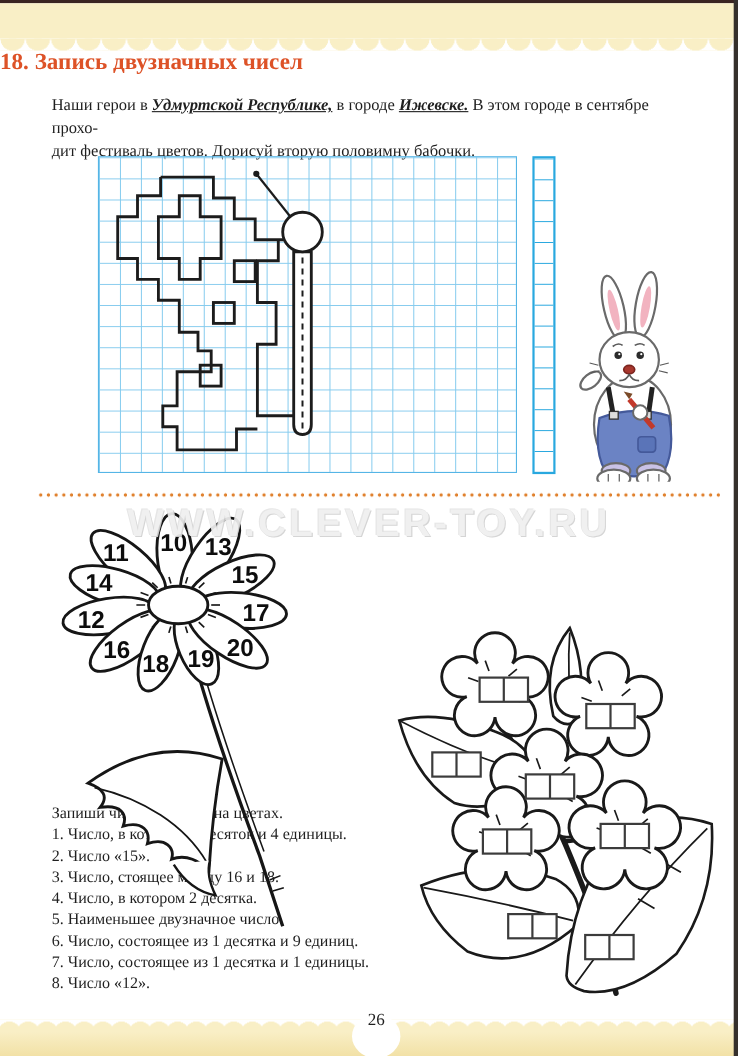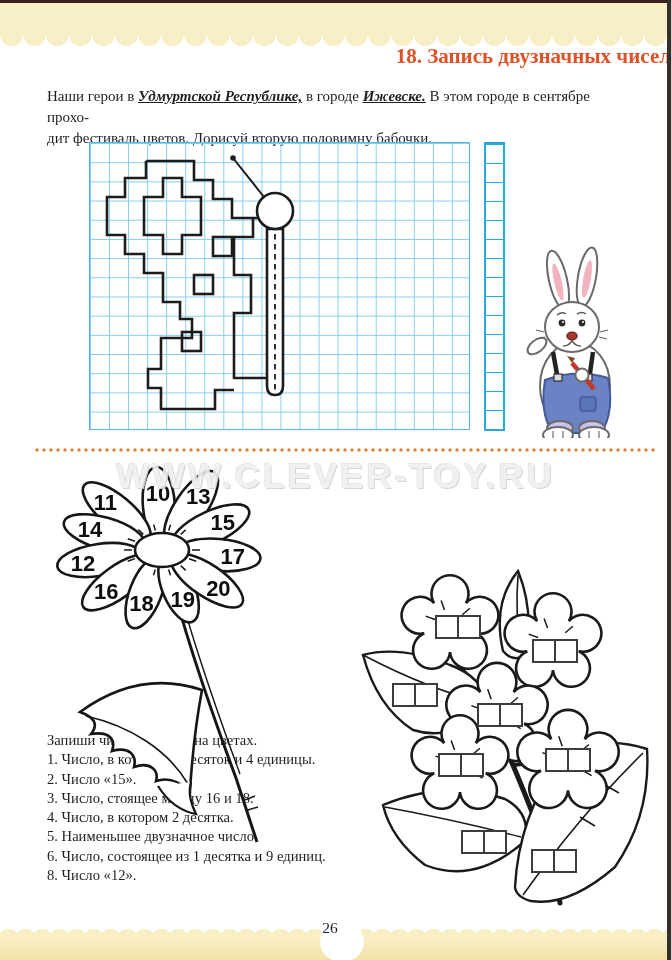--- a/index.html
+++ b/index.html
@@ -12,23 +12,23 @@
   #top-scallops{left:0;top:35px;width:671px;height:11px;
     background:radial-gradient(circle at 50% 0,#f9efc6 69%,rgba(0,0,0,0) 71%);
     background-size:23px 11px;background-repeat:repeat-x;}
   #bottom-scallops{left:0;top:927px;width:671px;height:12px;
     background:radial-gradient(circle at 50% 100%,#f9efc6 69%,rgba(0,0,0,0) 71%);
     background-size:17px 12px;background-repeat:repeat-x;z-index:4;}
   #bottom-band{left:0;top:938px;width:671px;height:22px;
     background:linear-gradient(#f9efc6,#f2e1a6);z-index:4;}
   #right-edge{left:667px;top:0;width:4px;height:960px;background:#35302c;z-index:9;}
   #page-notch{left:320px;top:922px;width:44px;height:40px;border-radius:50%;background:#fff;z-index:5;}
-  #page-number{left:308px;top:919px;width:44px;text-align:center;font-size:15.5px;z-index:6;}
-  
-  #title{left:0;top:44px;width:671px;text-align:right;font-size:21px;font-weight:bold;color:#dd5227;}
+  #page-number{left:320px;top:919px;width:44px;text-align:center;font-size:15.5px;z-index:6;}
+  
+  #title{left:0;top:44px;width:671px;text-align:left;font-size:21px;font-weight:bold;color:#dd5227;}
   #intro{left:47px;top:86px;width:585px;font-size:15px;line-height:21px;}
   .bi{font-weight:bold;font-style:italic;text-decoration:underline;}
   
   #drawing-grid{left:89px;top:142px;width:381px;height:288px;border:1.4px solid #55b5e6;
     background-image:linear-gradient(to right,#85cbee 1px,rgba(0,0,0,0) 1px),
                      linear-gradient(to bottom,#85cbee 1px,rgba(0,0,0,0) 1px);
     background-size:19.05px 19.2px;box-sizing:border-box;}
   #butterfly{left:89px;top:142px;z-index:2;}
   #grid-strip{left:484px;top:142px;width:21px;height:289px;border:2px solid #29a8df;box-sizing:border-box;
     background-image:linear-gradient(to bottom,#29a8df 1px,rgba(0,0,0,0) 1px);
@@ -182,20 +182,21 @@
 
   <div class="abs" id="tasks">
     <p class="heading">Запиши числа в клетки на цветах.</p>
     <div id="task-items">
         <div>1. Число, в котором 1 десяток и 4 единицы.</div>
         <div>2. Число «15».</div>
         <div>3. Число, стоящее между 16 и 18.</div>
         <div>4. Число, в котором 2 десятка.</div>
         <div>5. Наименьшее двузначное число.</div>
         <div>6. Число, состоящее из 1 десятка и 9 единиц.</div>
+        <div>7. Число, состоящее из 1 десятка и 1 единицы.</div>
         <div>8. Число «12».</div>
       </div>
   </div>
 
   <svg class="abs" id="branch" width="316" height="352" viewBox="0 0 316 352">
     <g fill="none" stroke="#1a1a1a" stroke-width="5" stroke-linecap="round">
       <path d="M205,348 C195,300 178,258 160,215 C142,172 120,133 98,100"></path>
       <path d="M150,192 C164,158 180,126 200,92"></path>
       <path d="M158,210 C178,208 196,206 210,202" stroke-width="4"></path>
       <path d="M150,190 C135,182 120,176 108,174" stroke-width="4"></path>

